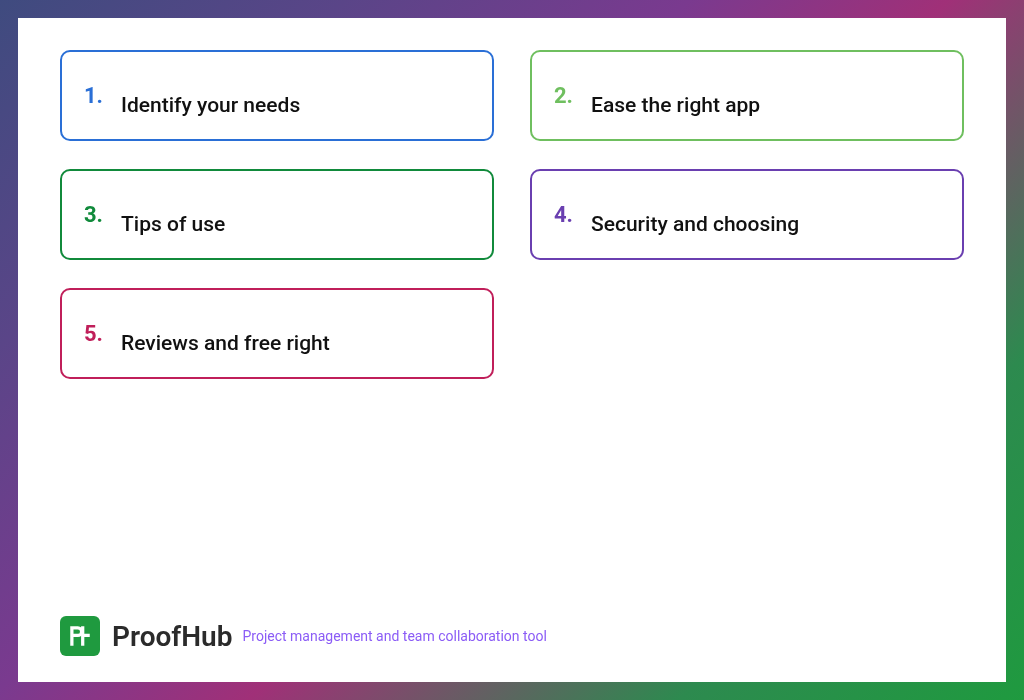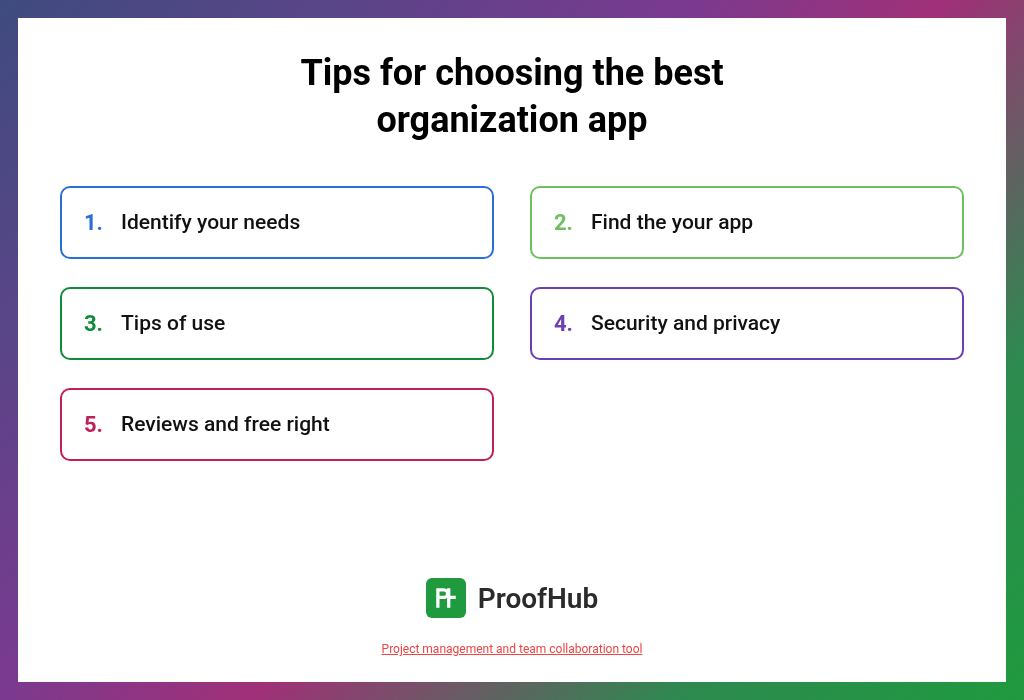--- a/index.html
+++ b/index.html
@@ -51,27 +51,28 @@
       gap: 18px;
     }
     .tip-num {
       font-size: 22px;
       font-weight: 700;
     }
     .tip-text {
       font-size: 21px;
       font-weight: 500;
       color: #111;
+      margin-top: 19px;
     }
     .footer {
       margin-top: auto;
       display: flex;
-      flex-direction: column;
+      flex-direction: row;
       align-items: center;
-      gap: 24px;
+      gap: 10px;
       padding-bottom: 6px;
     }
     .brand {
       display: flex;
       align-items: center;
       gap: 12px;
     }
     .brand-logo {
       width: 40px;
       height: 40px;
@@ -84,49 +85,47 @@
     .brand-logo svg {
       width: 26px;
       height: 26px;
     }
     .brand-name {
       font-size: 28px;
       font-weight: 600;
       color: #2b2b2b;
     }
     .tagline {
-      font-size: 12px;
-      color: #ef4444;
-      text-decoration: underline;
+      font-size: 14px;
+      color: #8b5cf6;
     }
   </style>
 </head>
 <body>
 
 <div class="frame">
   <div class="inner">
 
-    <h1 class="title">Tips for choosing the best organization app</h1>
 
     <div class="grid">
       <div class="tip-card" style="border-color:#2a6fd6;">
         <span class="tip-num" style="color: rgb(42, 111, 214);">1.</span>
         <span class="tip-text">Identify your needs</span>
       </div>
       <div class="tip-card" style="border-color:#6fbf5f;">
         <span class="tip-num" style="color: rgb(111, 191, 95);">2.</span>
-        <span class="tip-text">Find the your app</span>
+        <span class="tip-text">Ease the right app</span>
       </div>
       <div class="tip-card" style="border-color:#118a3b;">
         <span class="tip-num" style="color: rgb(17, 138, 59);">3.</span>
         <span class="tip-text">Tips of use</span>
       </div>
       <div class="tip-card" style="border-color:#6a3fb0;">
         <span class="tip-num" style="color: rgb(106, 63, 176);">4.</span>
-        <span class="tip-text">Security and privacy</span>
+        <span class="tip-text">Security and choosing</span>
       </div>
       <div class="tip-card" style="border-color:#c01f5a;">
         <span class="tip-num" style="color: rgb(192, 31, 90);">5.</span>
         <span class="tip-text">Reviews and free right</span>
       </div>
     </div>
 
     <div class="footer">
       <div class="brand">
         <div class="brand-logo">

